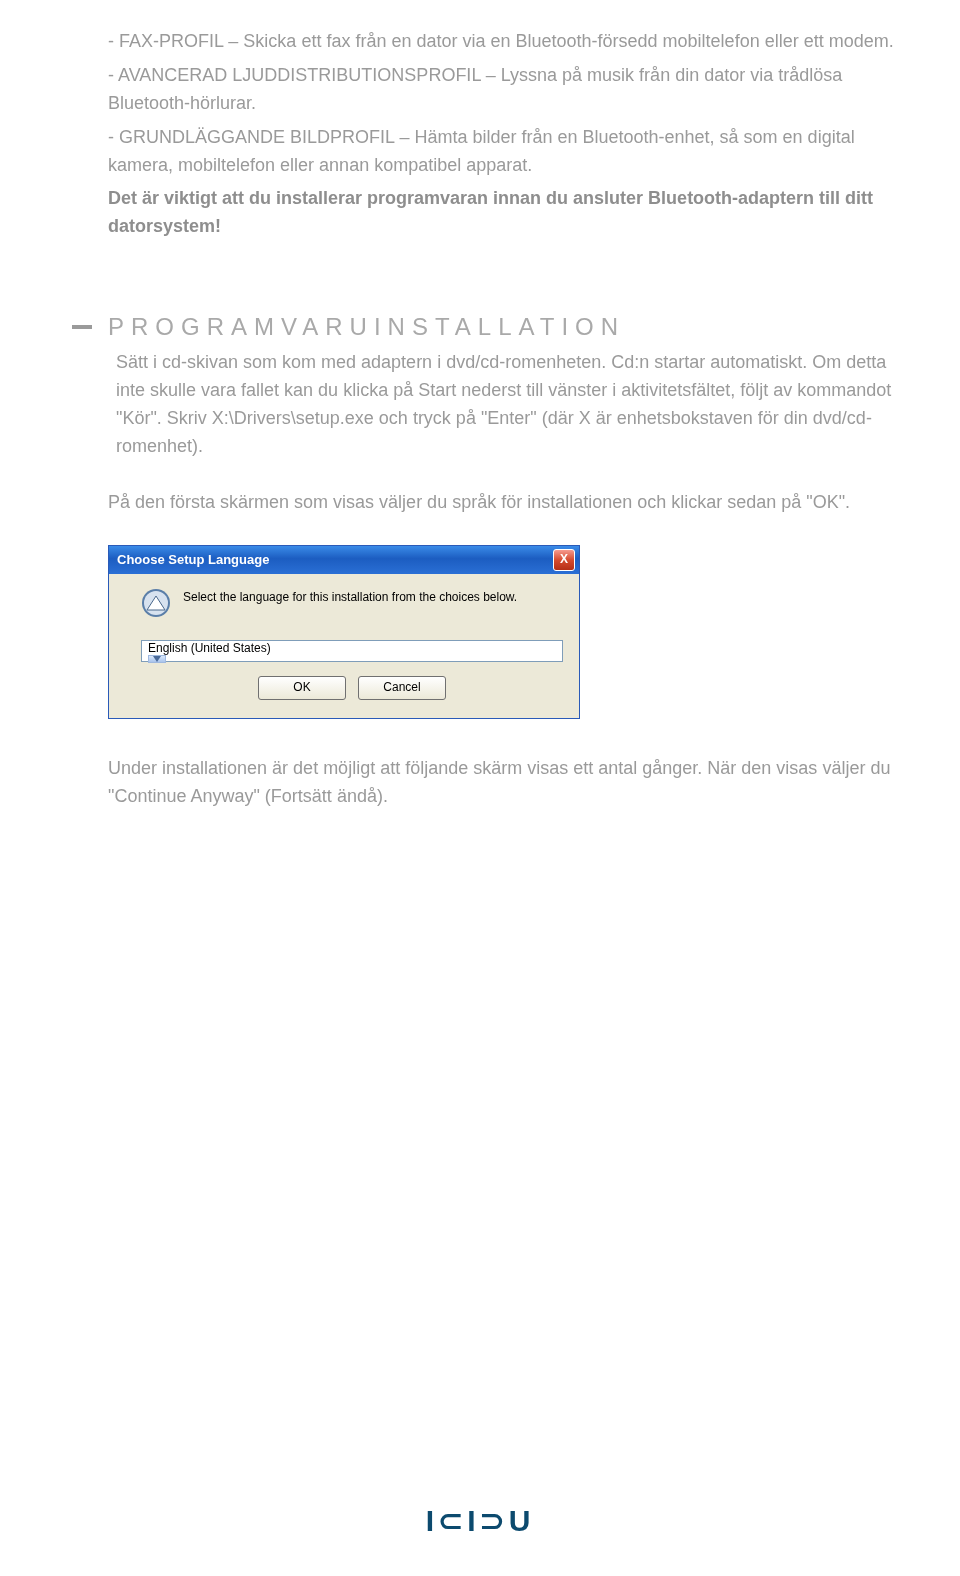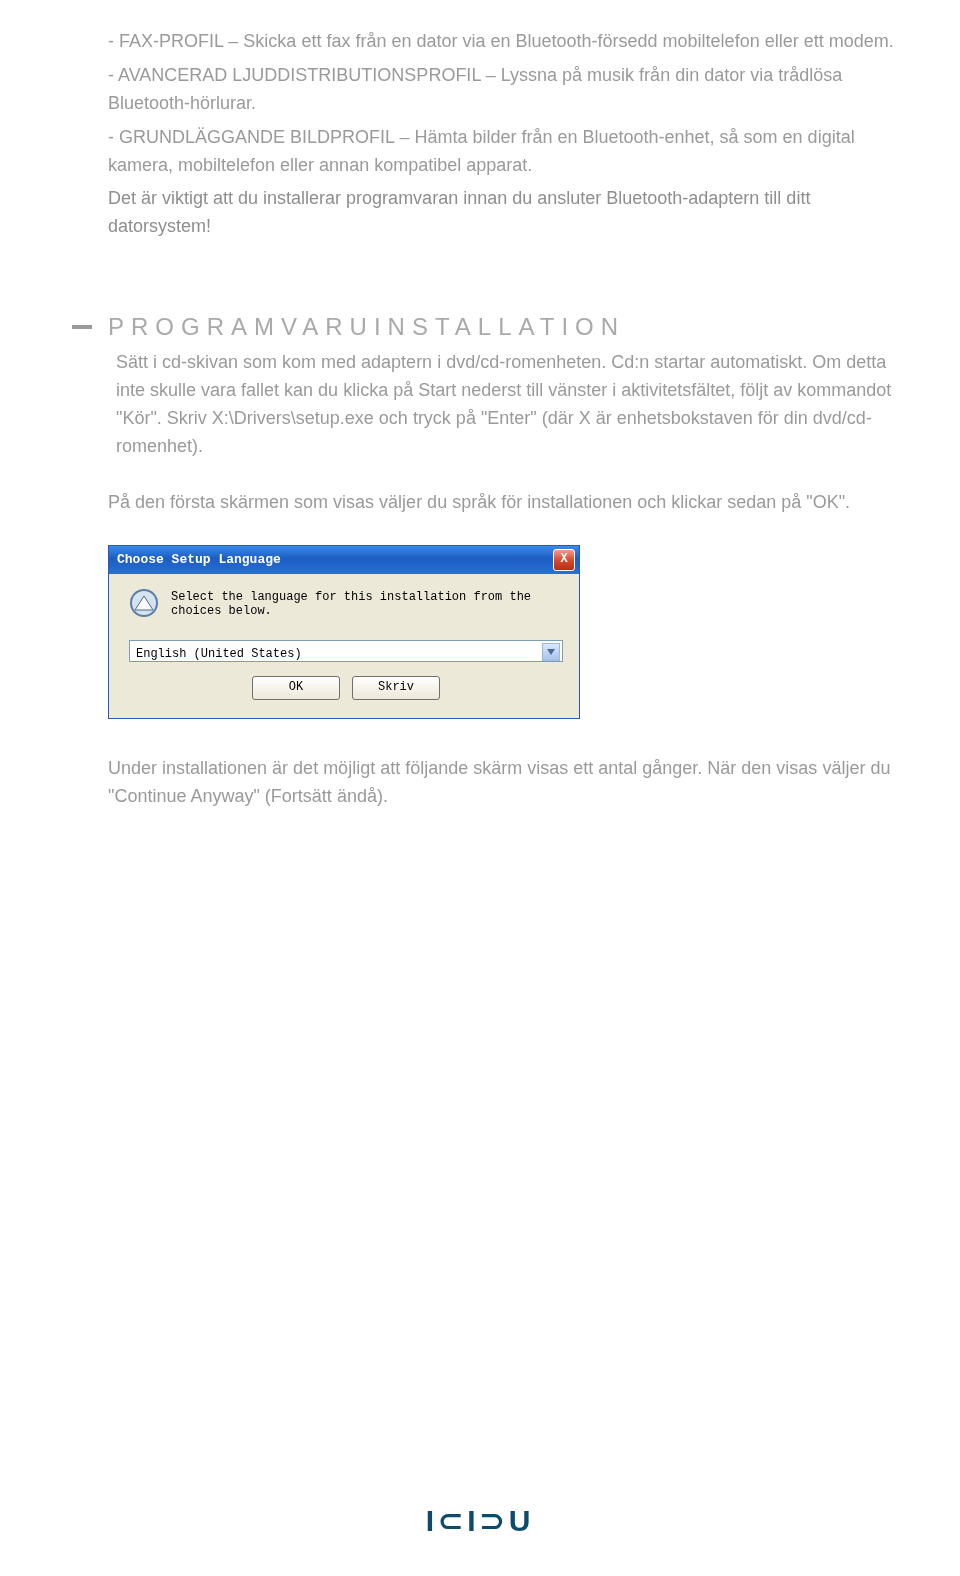--- a/index.html
+++ b/index.html
@@ -22,21 +22,21 @@
     margin: 0 0 6px 0;
   }
   .obs-head {
     font-size: 18px;
     font-weight: bold;
     color: #8e8e8e;
     margin: 24px 0 0 0;
   }
   .obs-body {
     font-size: 18px;
-    font-weight: normal;
+    font-weight: bold;
     color: #8e8e8e;
     line-height: 1.55;
     margin: 0;
   }
   .section-heading-row {
     display: flex;
     align-items: center;
     margin-top: 72px;
     margin-left: -36px;
   }
@@ -68,21 +68,21 @@
     font-size: 18px;
     line-height: 1.55;
     margin: 36px 0 0 0;
   }
   
   .dialog {
     width: 470px;
     margin-top: 28px;
     border: 1px solid #2a5ab8;
     background: #ece9d8;
-    font-family: Liberation Mono, monospace;
+    font-family: Liberation Sans, sans-serif;
     font-size: 12px;
     color: #000;
   }
   .titlebar {
     height: 28px;
     background: linear-gradient(to bottom, #3a8be8 0%, #1c5dc1 45%, #2a6fd5 100%);
     display: flex;
     align-items: center;
     padding: 0 4px 0 8px;
     color: #fff;
@@ -98,21 +98,21 @@
     background: linear-gradient(to bottom, #f69b8f, #d64b2f 50%, #b52f17);
     border: 1px solid #fff;
     border-radius: 3px;
     color: #fff;
     font-weight: bold;
     font-size: 12px;
     line-height: 18px;
     text-align: center;
   }
   .dialog-body {
-    padding: 14px 16px 18px 20px;
+    padding: 14px 16px 18px 32px;
   }
   .dialog-row {
     display: flex;
     align-items: flex-start;
   }
   .dialog-icon {
     width: 30px;
     height: 30px;
     margin-right: 12px;
     flex: 0 0 auto;
@@ -121,26 +121,27 @@
     font-size: 12px;
     color: #000;
     padding-top: 2px;
   }
   .select {
     margin-top: 22px;
     height: 22px;
     border: 1px solid #7f9db9;
     background: #fff;
     display: flex;
-    align-items: flex-end;
+    align-items: flex-start;
     padding: 0 2px 0 6px;
     font-size: 12px;
     color: #000;
     width: 100%;
     box-sizing: border-box;
+    flex-direction: column;
   }
   .select-text { flex: 1; }
   .select-arrow {
     width: 16px;
     height: 16px;
     background: linear-gradient(to bottom, #dbe8fb, #a8c3ec);
     border: 1px solid #9fb8de;
     display: flex;
     align-items: center;
     justify-content: center;
@@ -214,21 +215,21 @@
       <div class="select">
         <span class="select-text">English (United States)</span>
         <div class="select-arrow">
           <svg width="8" height="6">
               <path d="M0 0 L8 0 L4 6 Z" fill="#4a6a99"></path>
             </svg>
         </div>
       </div>
       <div class="btn-row">
         <div class="btn">OK</div>
-        <div class="btn">Skriv</div>
+        <div class="btn">Cancel</div>
       </div>
     </div>
   </div>
 
   <p class="body-text3">Under installationen är det möjligt att följande skärm visas ett antal gånger. När den visas väljer du "Continue Anyway" (Fortsätt ändå).</p>
 </div>
 
 <div class="footer-logo">I⊂I⊃U</div>
 
 </body></html>

